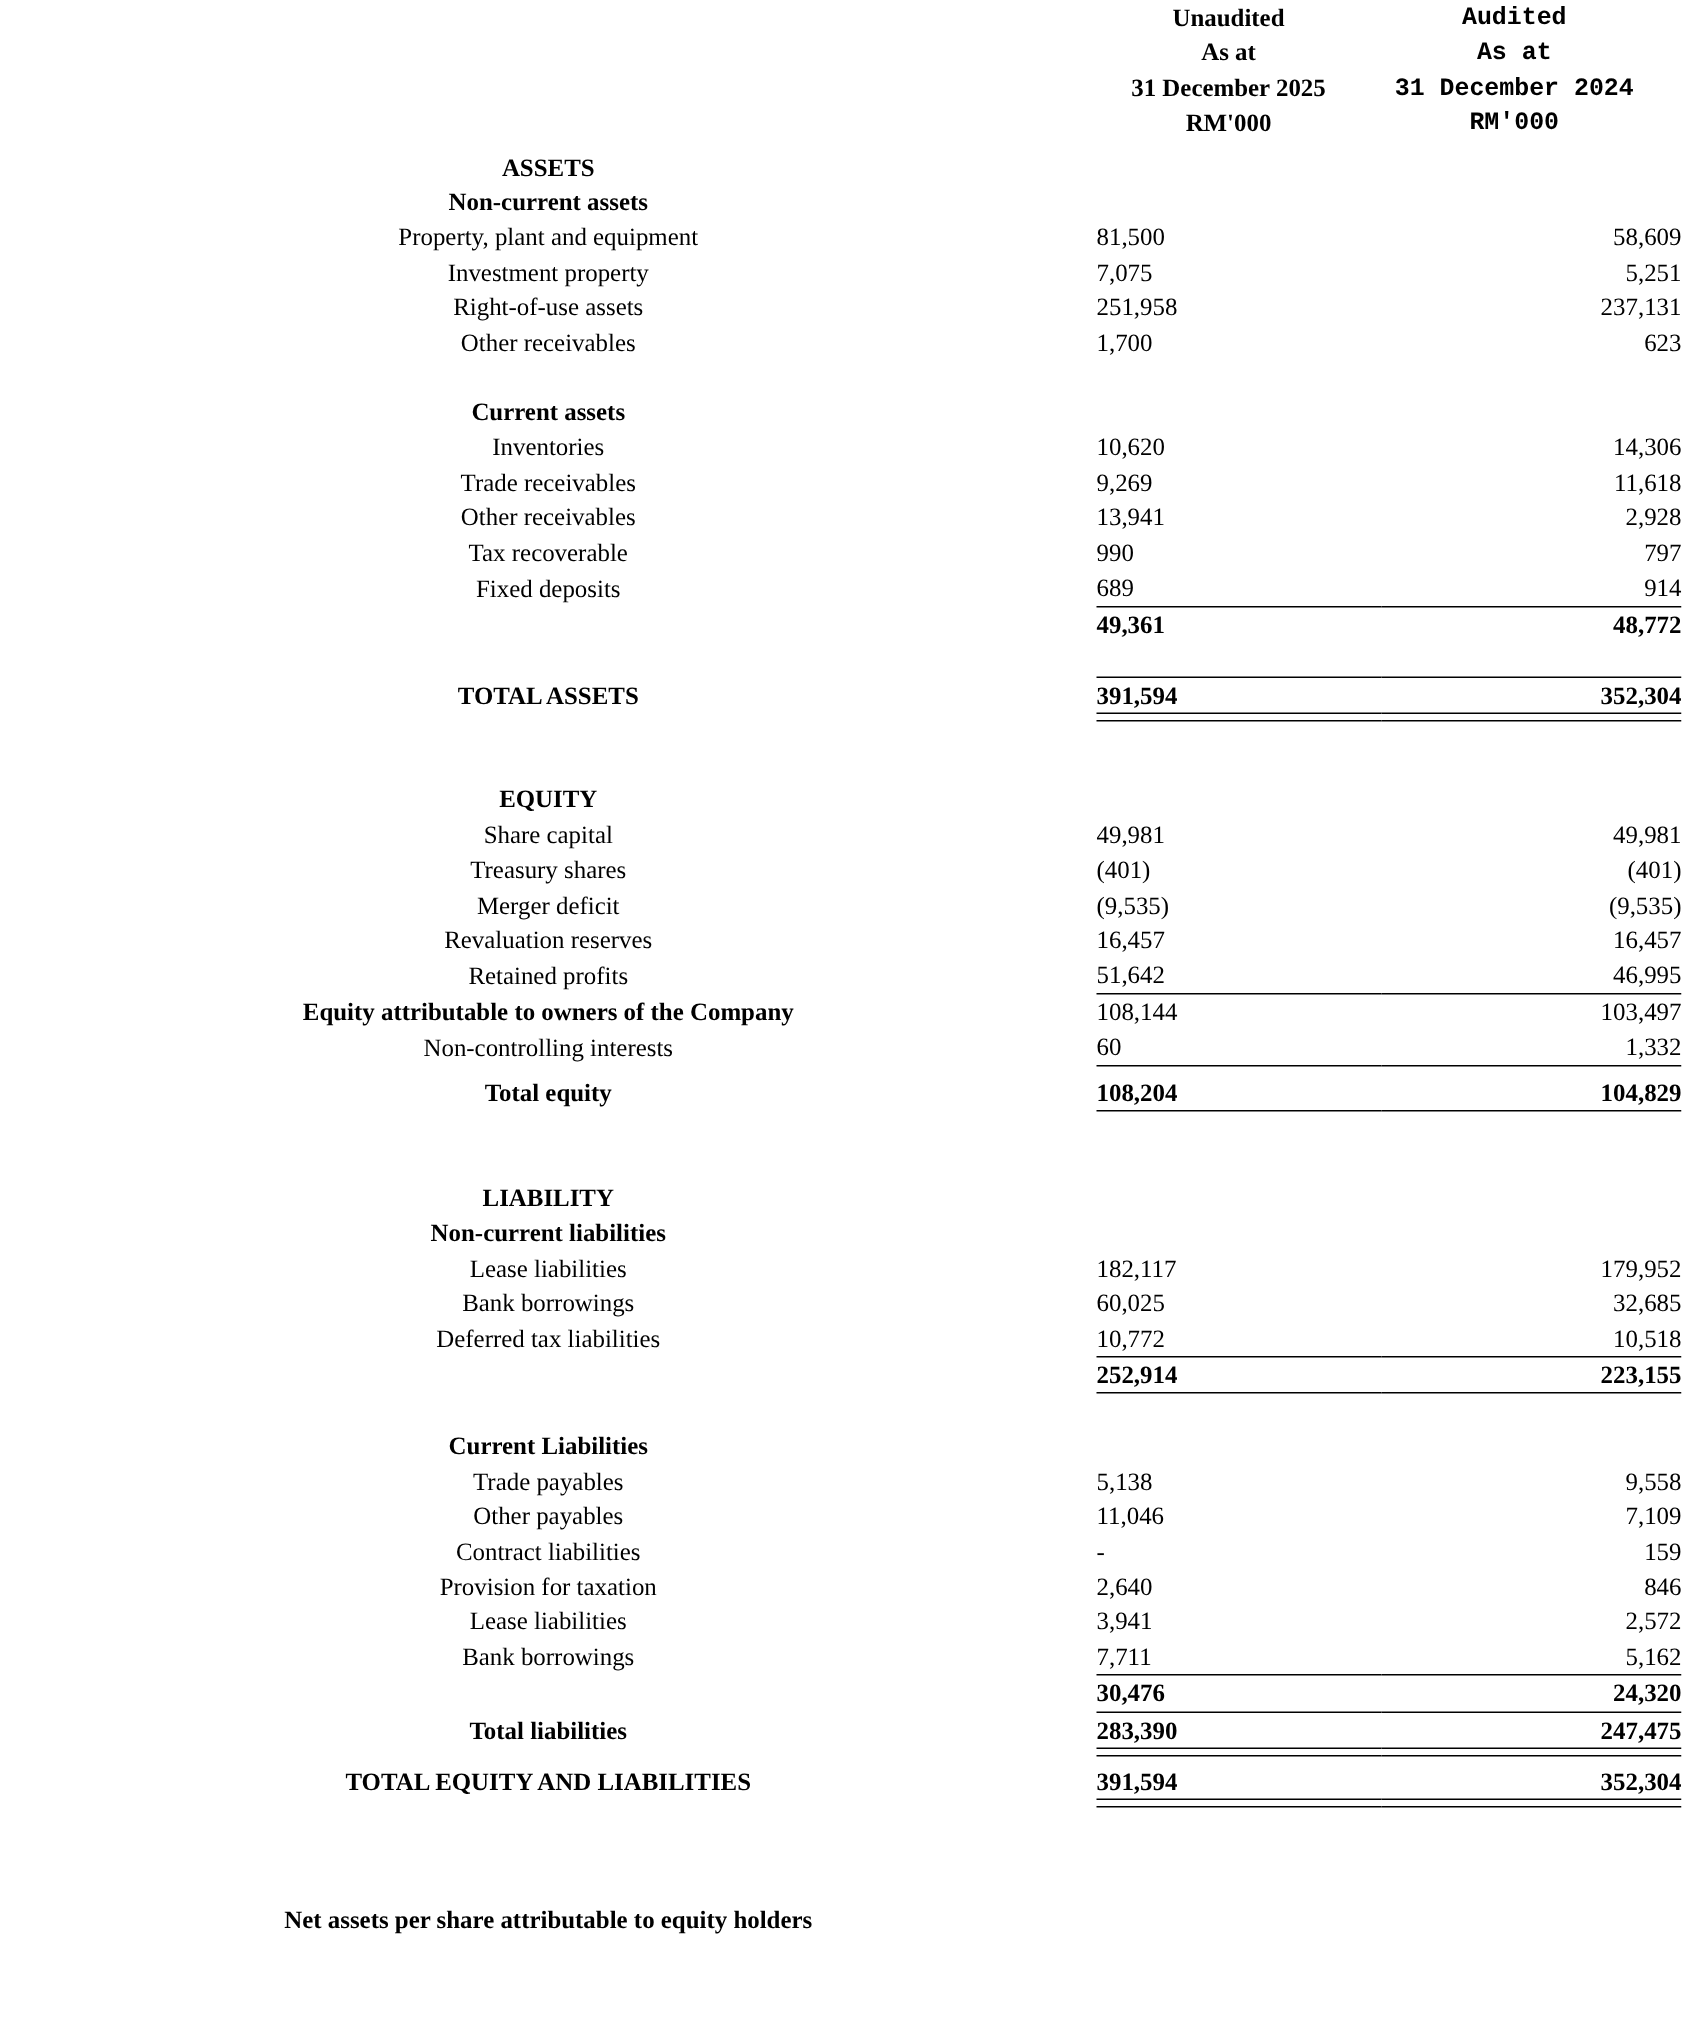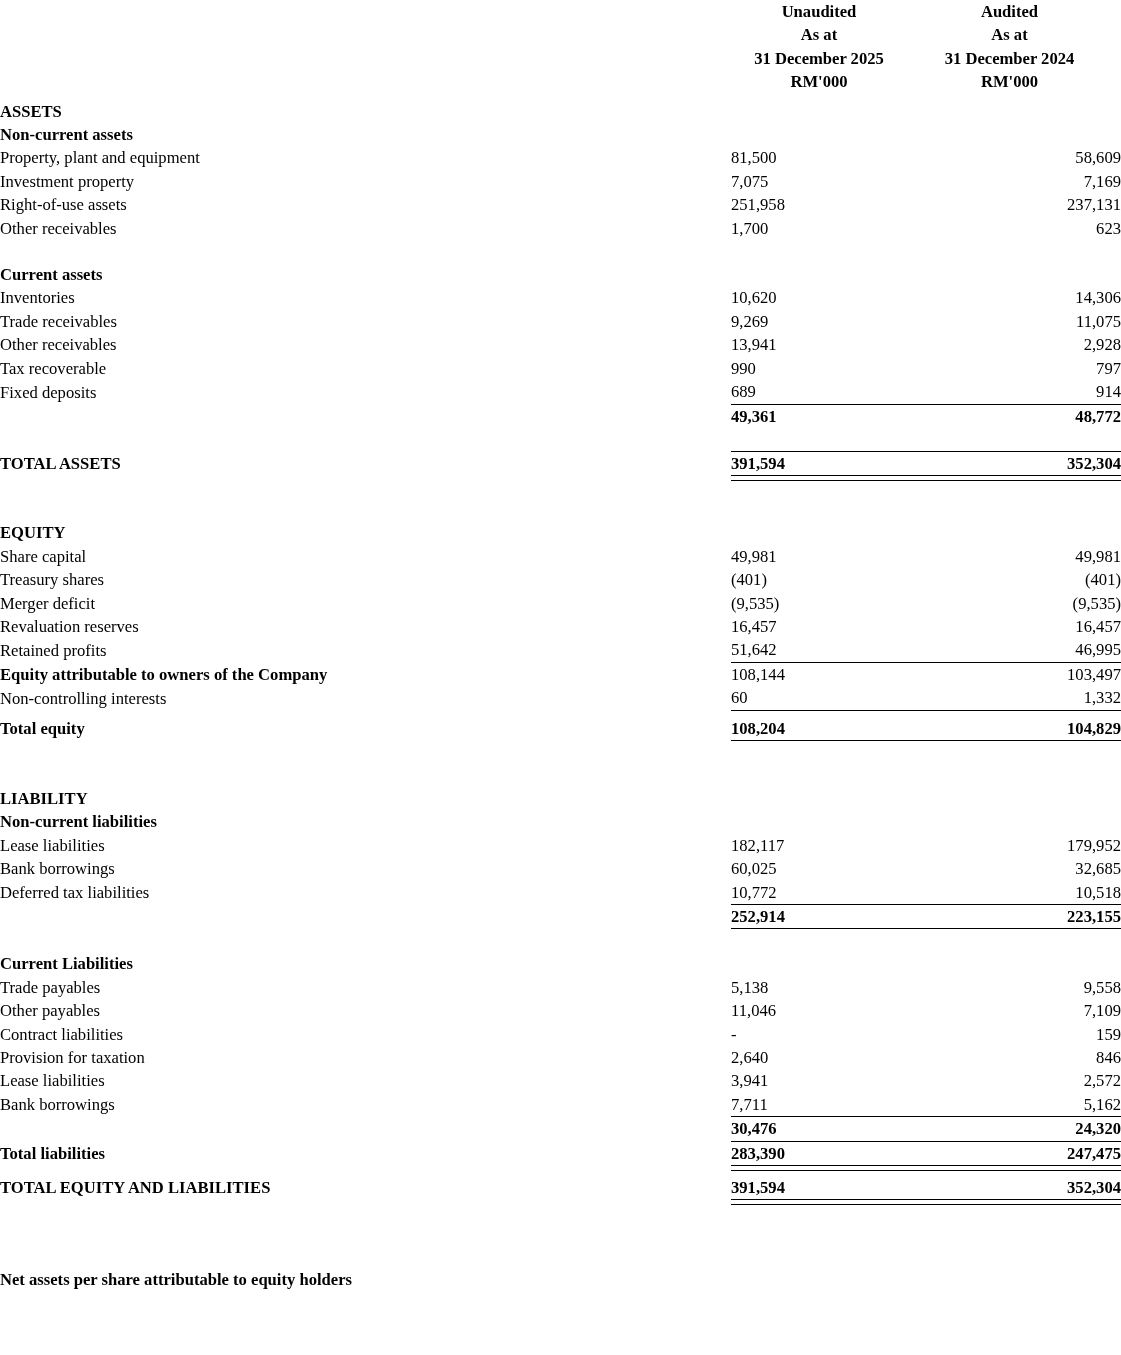--- a/index.html
+++ b/index.html
@@ -42,21 +42,21 @@
     padding: 0;
     vertical-align: bottom;
     font-size: 16.6px;
     line-height: 23.4px;
     height: 23.4px;
     white-space: nowrap;
   }
 
   td.label {
     padding-left: 21px;
-    text-align: left;
+    text-align: center;
   }
   td.v1 {
     text-align: left;
     padding-right: 14px;   
   }
   td.v2 {
     text-align: right;
     padding-right: 23px;   
   }
 
@@ -64,21 +64,21 @@
 
   
   .hdr td {
     text-align: center;
     font-weight: bold;
     font-size: 16.6px;
     line-height: 20px;
     height: 20px;
   }
   .hdr td.v1 { padding-right: 14px; text-align: center; }
-  .hdr td.v2 { padding-right: 23px; text-align: center; }
+  .hdr td.v2 { padding-right: 23px; text-align: center; font-family: Liberation Mono, monospace; }
   .hdr td.label { padding-left: 21px; }
 
   
   
   td.rule-top    { border-top: 1.6px solid #000; }
   td.rule-bottom { border-bottom: 1.6px solid #000; }
 
   
   td.dbl-bottom {
     position: relative;
@@ -165,21 +165,21 @@
       </tr>
 
       <tr>
         <td class="label">Property, plant and equipment</td>
         <td class="v1">81,500</td>
         <td class="v2">58,609</td>
       </tr>
       <tr>
         <td class="label">Investment property</td>
         <td class="v1">7,075</td>
-        <td class="v2">7,169</td>
+        <td class="v2">5,251</td>
       </tr>
       <tr>
         <td class="label">Right-of-use assets</td>
         <td class="v1">251,958</td>
         <td class="v2">237,131</td>
       </tr>
       <tr>
         <td class="label">Other receivables</td>
         <td class="v1">1,700</td>
         <td class="v2">623</td>
@@ -195,21 +195,21 @@
         <td class="v2"></td>
       </tr>
       <tr>
         <td class="label">Inventories</td>
         <td class="v1">10,620</td>
         <td class="v2">14,306</td>
       </tr>
       <tr>
         <td class="label">Trade receivables</td>
         <td class="v1">9,269</td>
-        <td class="v2">11,075</td>
+        <td class="v2">11,618</td>
       </tr>
       <tr>
         <td class="label">Other receivables</td>
         <td class="v1">13,941</td>
         <td class="v2">2,928</td>
       </tr>
       <tr>
         <td class="label">Tax recoverable</td>
         <td class="v1">990</td>
         <td class="v2">797</td>

